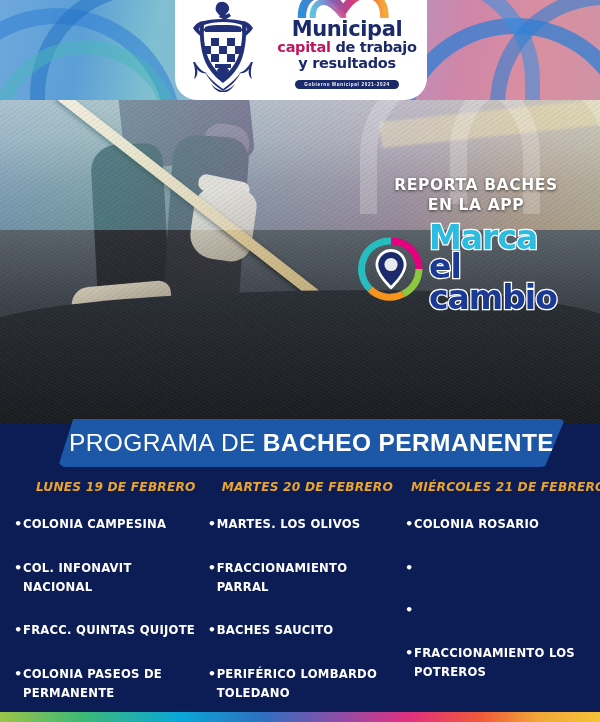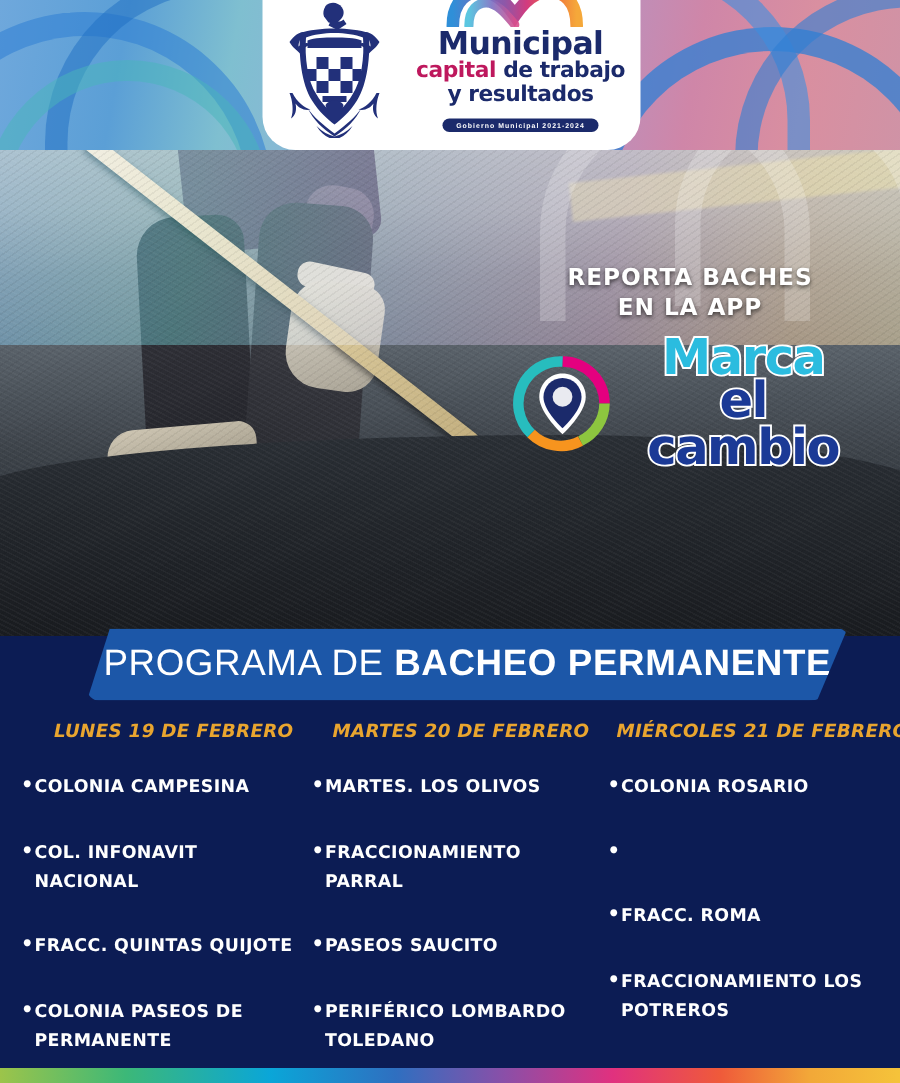--- a/index.html
+++ b/index.html
@@ -128,29 +128,29 @@
   .rake{ position:absolute; left:130px; top:252px; width:195px; height:30px;
          background:linear-gradient(180deg,#caa95f,#8f7336);
          transform:rotate(-7deg); border-radius:4px;
          clip-path:polygon(0 100%,4% 0,100% 0,100% 55%,0 100%);}
   .rake-teeth{ position:absolute; left:140px; top:248px; width:190px; height:14px;
          transform:rotate(-7deg);
          background:repeating-linear-gradient(90deg,#d8b96b 0 6px,transparent 6px 11px);
          clip-path:polygon(0 0,100% 0,100% 100%,0 100%);}
 
   
-  .app { position:absolute; right:22px; top:176px; width:236px; z-index:5; text-align:center;}
+  .app { position:absolute; right:6px; top:176px; width:236px; z-index:5; text-align:center;}
   .app-l1, .app-l2 {
     color:#ffffff; font-weight:bold; font-size:15.5px; letter-spacing:.6px;
     font-family:"DejaVu Sans", sans-serif;
     text-shadow:0 1px 3px rgba(0,0,0,.65); line-height:1.26;
   }
   .app-logo{ display:flex; align-items:center; justify-content:center; margin-top:9px;}
   .pin-wrap{ position:relative; width:66px; height:66px; flex:0 0 66px;}
-  .marca{ text-align:center; margin-left:5px;}
+  .marca{ text-align:left; margin-left:5px;}
   .m1{ font-size:33px; font-weight:bold; color:#2bbcdf; line-height:.86;
        font-family:"DejaVu Sans", sans-serif; letter-spacing:-1px;
        -webkit-text-stroke:2.5px #ffffff; paint-order:stroke fill;}
   .m2{ font-size:33px; font-weight:bold; color:#1b3a96; line-height:.92;
        font-family:"DejaVu Sans", sans-serif; letter-spacing:-1px;
        -webkit-text-stroke:2.5px #ffffff; paint-order:stroke fill;}
 
   
   .body-bg{ position:absolute; left:0; top:424px; width:600px; height:290px; background:#0c1c54;}
   .title-banner{
@@ -347,40 +347,39 @@
       <div class="item">
         <span class="dot">•</span>
         <span>MARTES. LOS OLIVOS</span>
       </div>
       <div class="item">
         <span class="dot">•</span>
         <span>FRACCIONAMIENTO PARRAL</span>
       </div>
       <div class="item">
         <span class="dot">•</span>
-        <span>PASEOS SAUCITO</span>
+        <span>BACHES SAUCITO</span>
       </div>
       <div class="item">
         <span class="dot">•</span>
         <span>PERIFÉRICO LOMBARDO TOLEDANO</span>
       </div>
     </div>
 
     <div class="col col-3">
       <div class="col-head">MIÉRCOLES 21 DE FEBRERO</div>
       <div class="item">
         <span class="dot">•</span>
         <span>COLONIA ROSARIO</span>
       </div>
       <div class="item">
         <span class="dot">•</span>
       </div>
       <div class="item">
         <span class="dot">•</span>
-        <span>FRACC. ROMA</span>
       </div>
       <div class="item">
         <span class="dot">•</span>
         <span>FRACCIONAMIENTO LOS POTREROS</span>
       </div>
     </div>
 
   </div>
 
   <div class="bottom-strip"></div>

